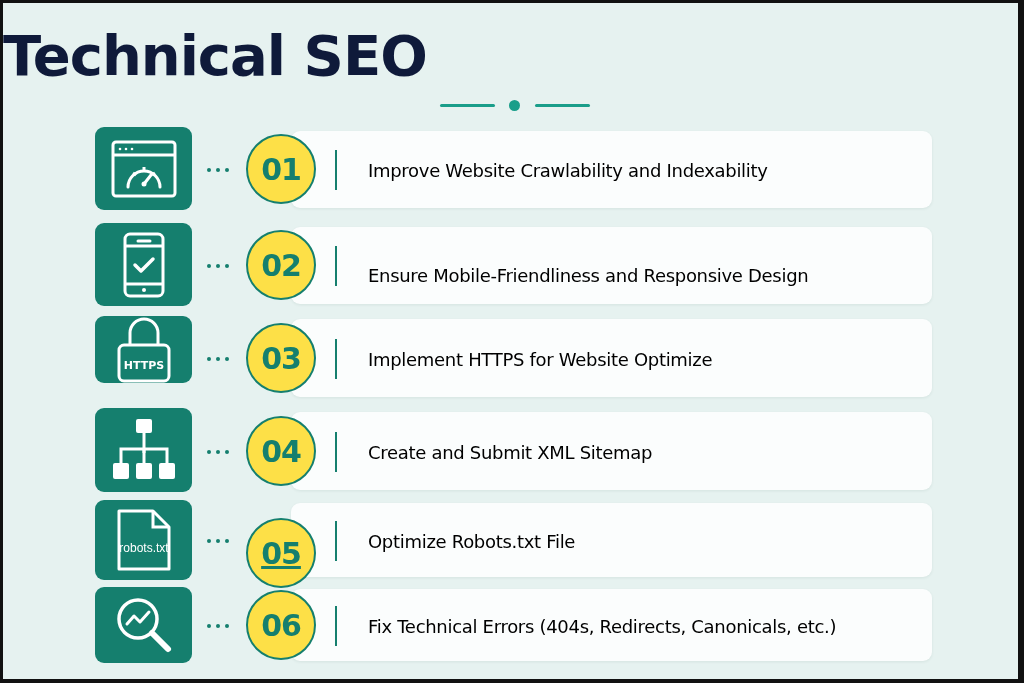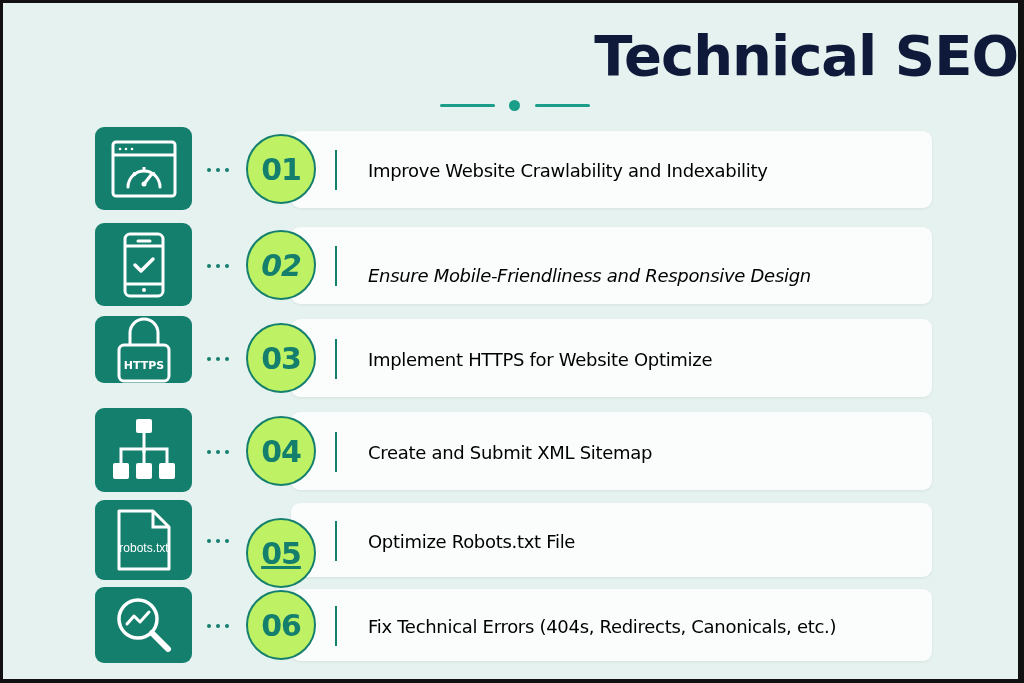--- a/index.html
+++ b/index.html
@@ -1,28 +1,28 @@
 <!DOCTYPE html>
 <html><head>
 <meta charset="utf-8">
 <style>
   html,body{margin:0;padding:0;}
   body{width:1024px;height:683px;background:#111;position:relative;overflow:hidden;font-family:"Liberation Sans",sans-serif;}
   .frame{position:absolute;left:3px;top:3px;width:1015px;height:676px;background:#e6f2f0;}
-  .title{position:absolute;left:0;top:18px;width:1015px;text-align:right;font-family:"DejaVu Sans",sans-serif;font-weight:bold;font-size:56px;color:#0f1a3a;letter-spacing:-1px;line-height:70px;}
+  .title{position:absolute;left:0;top:18px;width:1015px;text-align:left;font-family:"DejaVu Sans",sans-serif;font-weight:bold;font-size:56px;color:#0f1a3a;letter-spacing:-1px;line-height:70px;}
   .divider{position:absolute;left:437px;top:96px;width:150px;height:12px;}
   .divider .ln{position:absolute;top:5px;height:3px;width:55px;background:#1a9e8a;border-radius:2px;}
   .divider .l{left:0}.divider .r{right:0}
   .divider .dot{position:absolute;left:69px;top:1px;width:11px;height:11px;border-radius:50%;background:#1a9e8a;}
   .row{position:absolute;left:0;width:1015px;}
   .card{position:absolute;left:288px;width:641px;background:#fbfdfd;border-radius:9px;box-shadow:0 1px 3px rgba(0,60,50,0.08);}
   .icon-box{position:absolute;left:92px;width:97px;background:#157f6e;border-radius:9px;display:flex;align-items:center;justify-content:center;}
   .dots{position:absolute;left:204px;font-size:0;}
   .dots span{display:inline-block;width:4px;height:4px;border-radius:50%;background:#157f6e;margin-right:5px;}
-  .num{position:absolute;left:243px;width:70px;height:70px;border:2.5px solid #157f6e;border-radius:50%;background:#bef264;box-sizing:border-box;display:flex;align-items:center;justify-content:center;font-family:"DejaVu Sans",sans-serif;font-weight:bold;font-size:30px;color:#157f6e;letter-spacing:-1px;}
+  .num{position:absolute;left:243px;width:70px;height:70px;border:2.5px solid #157f6e;border-radius:50%;background:#fde047;box-sizing:border-box;display:flex;align-items:center;justify-content:center;font-family:"DejaVu Sans",sans-serif;font-weight:bold;font-size:30px;color:#157f6e;letter-spacing:-1px;}
   .bar{position:absolute;left:332px;width:2px;height:40px;background:#157f6e;}
   .label{position:absolute;left:365px;font-family:"DejaVu Sans",sans-serif;font-size:18px;color:#000000;white-space:nowrap;letter-spacing:-0.3px;}
 </style>
 </head>
 <body>
 
 <div class="frame">
   <div class="title">Technical SEO</div>
   <div class="divider">
     <div class="ln l"></div>
@@ -46,21 +46,21 @@
         <line x1="33" y1="44" x2="40" y2="35" stroke-linecap="round"></line>
         <circle cx="33" cy="44" r="2.5" fill="#fff" stroke="none"></circle>
       </svg>
     </div>
     <div class="dots" style="top:41px;"><span></span><span></span><span></span></div>
     <div class="num" style="top:7px;">01</div>
     <div class="bar" style="top:23px;"></div>
     <div class="label" style="top:33px;">Improve Website Crawlability and Indexability</div>
   </div>
 
-  <div class="row" style="top:220px;height:83px;font-style:italic;">
+  <div class="row" style="top:220px;height:83px;">
     <div class="card" style="top:4px;height:77px;"></div>
     <div class="icon-box" style="top:0;height:83px;">
       <svg width="44" height="66" viewBox="0 0 44 66" fill="none" stroke="#fff" stroke-width="3">
         <rect x="3" y="2" width="38" height="62" rx="5"></rect>
         <line x1="16" y1="9" x2="28" y2="9" stroke-linecap="round"></line>
         <line x1="3" y1="14" x2="41" y2="14"></line>
           <line x1="3" y1="52" x2="41" y2="52"></line>
         <circle cx="22" cy="58" r="2" fill="#fff" stroke="none"></circle>
         <path d="M13 33 L19 39 L31 27" stroke-width="3.5" stroke-linecap="round" stroke-linejoin="round"></path>
       </svg>

